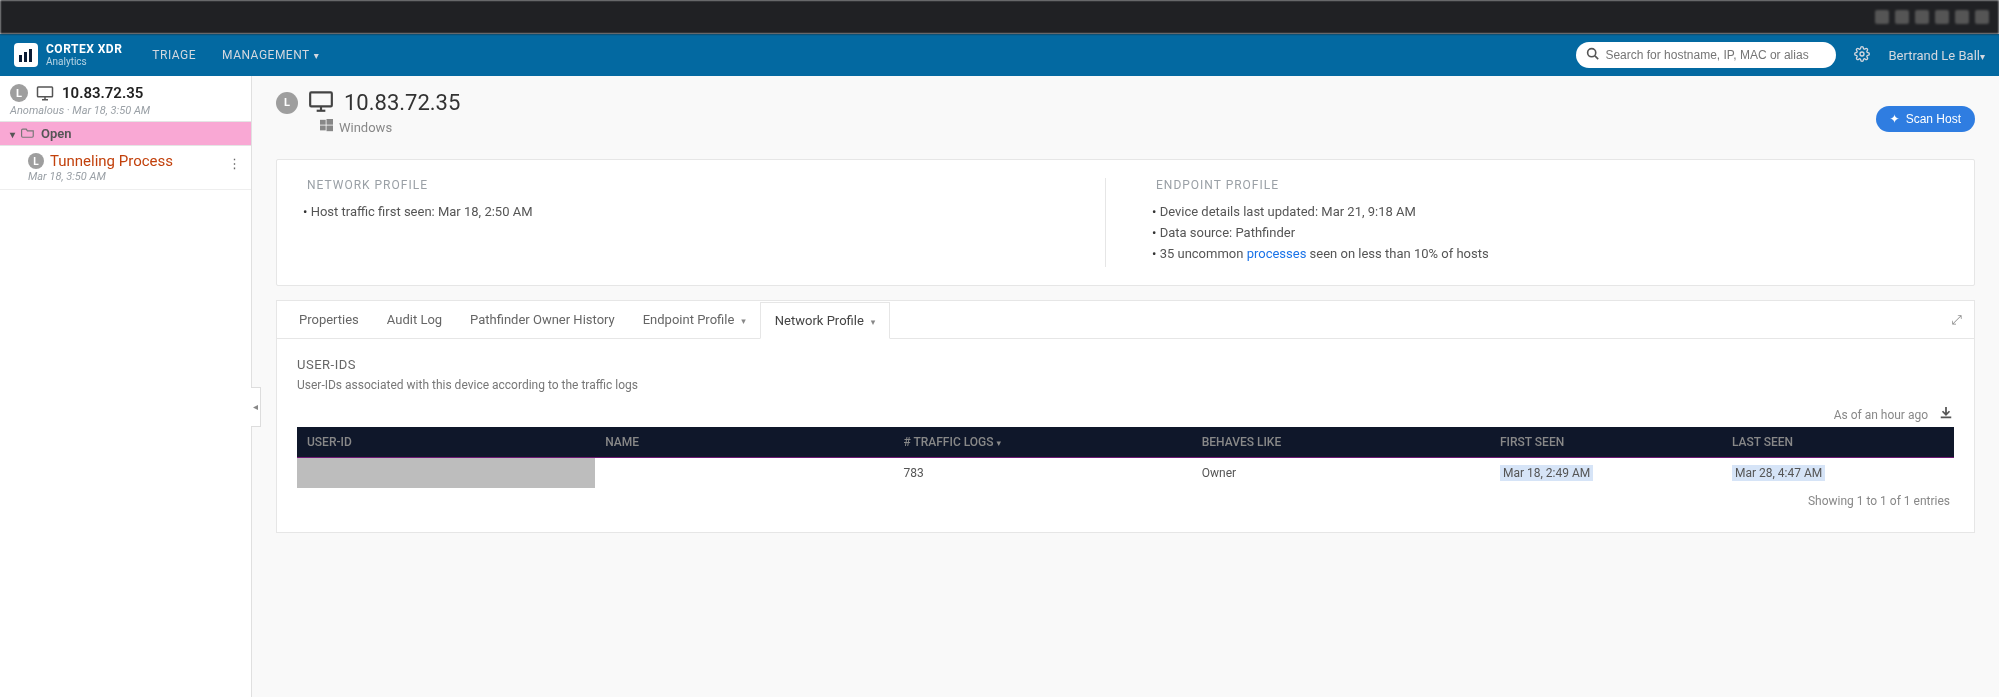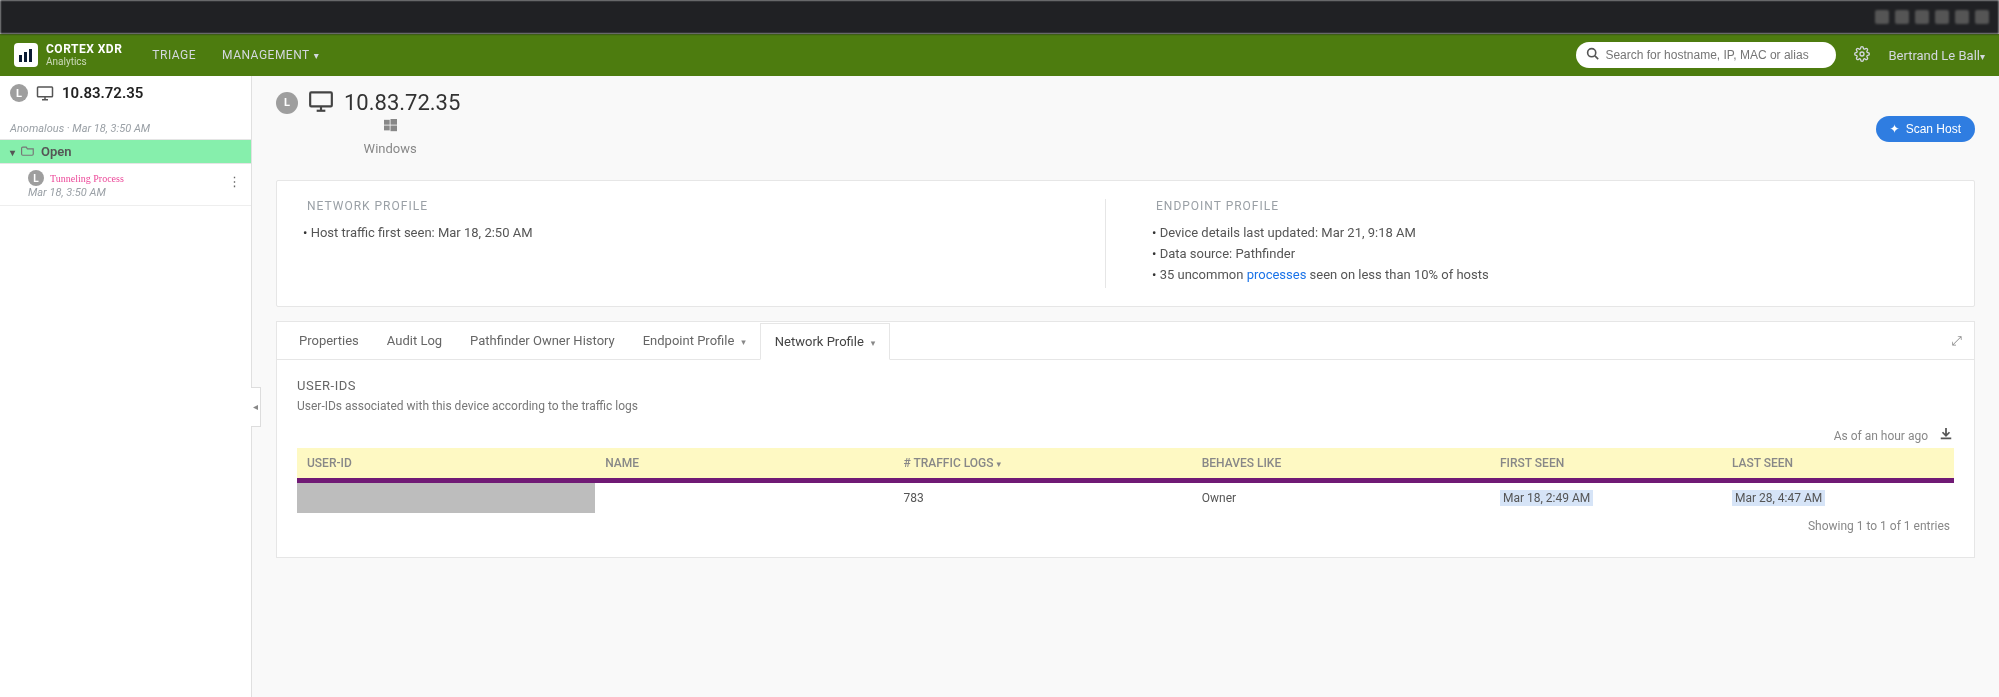--- a/index.html
+++ b/index.html
@@ -21,21 +21,21 @@
     display: flex;
     align-items: center;
     justify-content: flex-end;
     padding-right: 10px;
     gap: 6px;
   }
   .tabstrip .mini-icon { width: 14px; height: 14px; background: #555; border-radius: 2px; }
 
   
   .topbar {
-    background: #4d7c0f;
+    background: #0369a1;
     color: #fff;
     display: flex;
     align-items: center;
     height: 42px;
     padding: 0 14px;
   }
   .brand { display: flex; align-items: center; gap: 8px; margin-right: 30px; }
   .brand-logo {
     width: 24px; height: 24px; border-radius: 4px; background: #fff;
     display:flex; align-items:center; justify-content:center; color:#0b1b34;
@@ -61,49 +61,49 @@
   
   .workspace { display: flex; height: calc(697px - 34px - 42px); }
 
   .sidebar {
     width: 252px; background: #fff; border-right: 1px solid #e0e0e0;
     position: relative;
   }
   .sb-head { padding: 8px 10px 4px 10px; }
   .sb-ip-row { display:flex; align-items:center; gap:6px; }
   .sb-ip { font-size: 15px; font-weight: 600; color: #222; }
-  .sb-sub { font-size: 11px; color: #9aa0a6; font-style: italic; margin-top:20px;}
+  .sb-sub { font-size: 11px; color: #9aa0a6; font-style: italic; margin-top:2px;}
   .sb-open {
-    background: #86efac; padding: 4px 10px; font-size: 13px;
+    background: #f9a8d4; padding: 4px 10px; font-size: 13px;
     display:flex; align-items:center; gap:6px; border-top:1px solid #e5e5e5; border-bottom:1px solid #e5e5e5;
     font-weight:600; color:#555;
   }
   .sb-item { padding: 6px 0 6px 28px; background:#fff; border-bottom:1px solid #eee; position:relative;}
-  .sb-item-title { font-size: 10px; color:#ec4899;font-family:Liberation Serif, serif; }
+  .sb-item-title { font-size: 15px; color:#c2410c; }
   .sb-item-time { font-size: 11px; color:#9aa0a6; font-style:italic;}
   .sb-kebab { position:absolute; right:10px; top:10px; color:#666; cursor:pointer;}
   .sb-collapse {
     position:absolute; right:-10px; top:50%; width:10px; height:40px;
     background:#fff; border:1px solid #ddd; border-left:none;
     display:flex; align-items:center; justify-content:center; color:#888; font-size:10px;
   }
   .badge-l {
     display:inline-flex; align-items:center; justify-content:center;
     width:18px; height:18px; border-radius:50%; background:#9e9e9e; color:#fff;
     font-size:11px; font-weight:700;
   }
 
   .main { flex:1; padding: 0 24px 20px 24px; overflow:auto; background:#f9f9f9;}
 
   .page-header {
     display:flex; align-items:center; padding:14px 0 6px 0;
   }
   .page-title-row { display:flex; align-items:center; gap:10px; }
   .page-ip { font-size: 22px; color:#333; font-weight:400; }
-  .page-os { margin-left: 4px; color:#888; font-size:13px; display:flex; align-items:center; gap:6px; padding:4px 0 12px 40px;flex-direction:column;}
+  .page-os { margin-left: 4px; color:#888; font-size:13px; display:flex; align-items:center; gap:6px; padding:4px 0 12px 40px;}
   .scan-btn {
     margin-left:auto; background:#2f7de1; color:#fff; border:none;
     border-radius:16px; padding:6px 14px; font-size:12px; cursor:pointer;
     display:flex; align-items:center; gap:6px;
   }
 
   .card {
     background:#fff; border:1px solid #e6e6e6; border-radius:2px;
     padding:18px 20px; margin-top:6px;
   }
@@ -133,21 +133,21 @@
   .panel-title { font-size:13px; color:#666; letter-spacing:.5px; }
   .panel-sub { font-size:12px; color:#777; margin:6px 0 14px 0;}
   .asof-row { display:flex; justify-content:flex-end; align-items:center; gap:10px; color:#888; font-size:12px; margin-bottom:4px;}
   .asof-row .dl { cursor:pointer; color:#555;}
 
   table.userids {
     width:100%; border-collapse:collapse; font-size:12px;
   }
   table.userids th {
     text-align:left; padding:8px 10px; color:#888; font-weight:500;
-    border-bottom:5px solid #701a75; background:#fef9c3;
+    border-bottom:1px solid #701a75; background:#0f172a;
   }
   table.userids td {
     padding:8px 10px; color:#555;
   }
   table.userids tr.data td:first-child { background:#bdbdbd; }
   .hl { background:#d6e4f7; padding:1px 3px; }
   .entries { font-size:12px; color:#888; padding:6px 4px;text-align:right; }
 
   .mono-icon { display:inline-flex; width:22px; height:18px; align-items:center; justify-content:center; color:#666;}
   .chev::after { content:"▾"; font-size:10px; }

